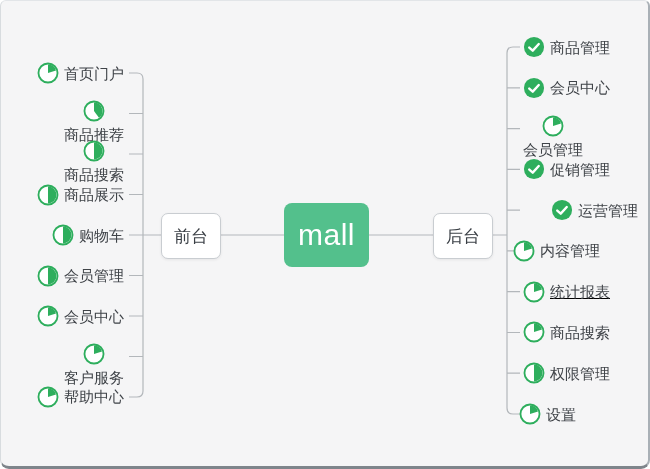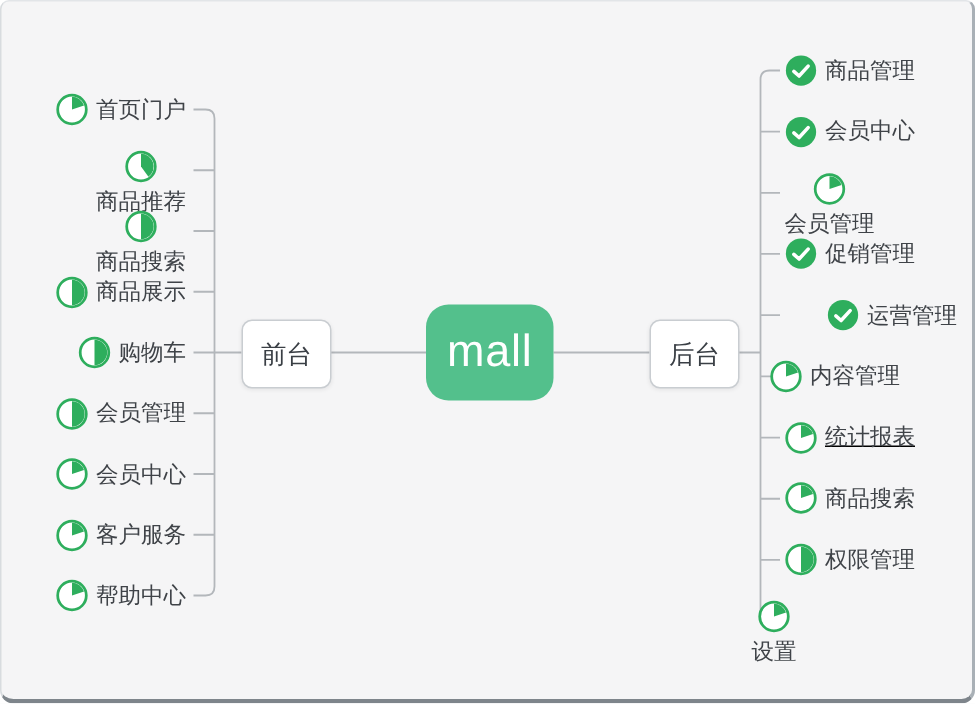--- a/index.html
+++ b/index.html
@@ -33,21 +33,21 @@
   .icon{width:22px;height:22px;display:block;flex:0 0 auto;}
 </style>
 </head>
 <body>
 
 <div class="stage">
   <svg class="links" id="links" width="650" height="469">
       <path d="M 218 234 H 283 M 368 234 H 432 M 160 234 H 128 M 490 234 H 506 M 128 72 H 136 Q 142 72 142 78 V 390 Q 142 396 136 396 H 128 M 128 112.5 H 142 M 128 153.0 H 142 M 128 193.5 H 142 M 128 274.5 H 142 M 128 315.0 H 142 M 128 355.5 H 142 M 519 46 H 512 Q 506 46 506 52 V 407.0 Q 506 413.0 512 413.0 H 519 M 506 86.8 H 519 M 506 127.6 H 519 M 506 168.3 H 519 M 506 209.1 H 519 M 506 249.9 H 519 M 506 290.7 H 519 M 506 331.5 H 519 M 506 372.2 H 519" fill="none" stroke="#b3b7bb" stroke-width="1.2"></path>
     </svg>
 
-  <div class="node root" id="root-node" style="background: rgb(83, 192, 140); border-radius: 15px;">mall</div>
+  <div class="node root" id="root-node" style="background: rgb(83, 192, 140);">mall</div>
 
   <div class="node branch" id="back-node">后台</div>
 
   <div class="node branch" id="front-node">前台</div>
 
   <div id="topics">
       <div class="topic left" style="top: 58px; right: 524px;">
         <span class="icon"><svg viewBox="0 0 24 24" width="22" height="22">
             <circle cx="12" cy="12" r="10.4" fill="#ffffff" stroke="#2eae5d" stroke-width="2"></circle>
             <path d="M12 12 L12 2.8000000000000007 A9.2 9.2 0 0 1 20.75 9.16 Z" fill="#2eae5d"></path>
@@ -89,28 +89,28 @@
           </svg></span>
         <span class="label">会员管理</span>
       </div>
       <div class="topic left" style="top: 301px; right: 524px;">
         <span class="icon"><svg viewBox="0 0 24 24" width="22" height="22">
             <circle cx="12" cy="12" r="10.4" fill="#ffffff" stroke="#2eae5d" stroke-width="2"></circle>
             <path d="M12 12 L12 2.8000000000000007 A9.2 9.2 0 0 1 20.75 9.16 Z" fill="#2eae5d"></path>
           </svg></span>
         <span class="label">会员中心</span>
       </div>
-      <div class="topic left" style="top: 341.5px; right: 524px;">
+      <div class="topic left" style="top: 341.5px; right: 524px; flex-direction: column;">
         <span class="icon"><svg viewBox="0 0 24 24" width="22" height="22">
             <circle cx="12" cy="12" r="10.4" fill="#ffffff" stroke="#2eae5d" stroke-width="2"></circle>
             <path d="M12 12 L12 2.8000000000000007 A9.2 9.2 0 0 1 20.75 9.16 Z" fill="#2eae5d"></path>
           </svg></span>
         <span class="label">客户服务</span>
       </div>
-      <div class="topic left" style="top: 382px; right: 524px;">
+      <div class="topic left" style="top: 382px; right: 524px; font-family: Liberation Serif, serif;">
         <span class="icon"><svg viewBox="0 0 24 24" width="22" height="22">
             <circle cx="12" cy="12" r="10.4" fill="#ffffff" stroke="#2eae5d" stroke-width="2"></circle>
             <path d="M12 12 L12 2.8000000000000007 A9.2 9.2 0 0 1 20.75 9.16 Z" fill="#2eae5d"></path>
           </svg></span>
         <span class="label">帮助中心</span>
       </div>
       <div class="topic right" style="top: 32px; left: 522px;">
         <span class="icon"><svg viewBox="0 0 24 24" width="22" height="22">
             <circle cx="12" cy="12" r="11" fill="#2eae5d"></circle>
             <path d="M6.8 12.6 L10.6 16 L17.2 8.8" fill="none" stroke="#ffffff" stroke-width="2.6" stroke-linecap="round" stroke-linejoin="round"></path>
@@ -166,21 +166,21 @@
           </svg></span>
         <span class="label">商品搜索</span>
       </div>
       <div class="topic right" style="top: 358.24px; left: 522px;">
         <span class="icon"><svg viewBox="0 0 24 24" width="22" height="22">
             <circle cx="12" cy="12" r="10.4" fill="#ffffff" stroke="#2eae5d" stroke-width="2"></circle>
             <path d="M12 12 L12 2.8000000000000007 A9.2 9.2 0 0 1 12.00 21.20 Z" fill="#2eae5d"></path>
           </svg></span>
         <span class="label">权限管理</span>
       </div>
-      <div class="topic right" style="top: 399.02px; left: 500px; flex-direction: column;">
+      <div class="topic right" style="top: 399.02px; left: 518px;">
         <span class="icon"><svg viewBox="0 0 24 24" width="22" height="22">
             <circle cx="12" cy="12" r="10.4" fill="#ffffff" stroke="#2eae5d" stroke-width="2"></circle>
             <path d="M12 12 L12 2.8000000000000007 A9.2 9.2 0 0 1 20.75 9.16 Z" fill="#2eae5d"></path>
           </svg></span>
         <span class="label">设置</span>
       </div>
     </div>
 </div>
 
 </body></html>

